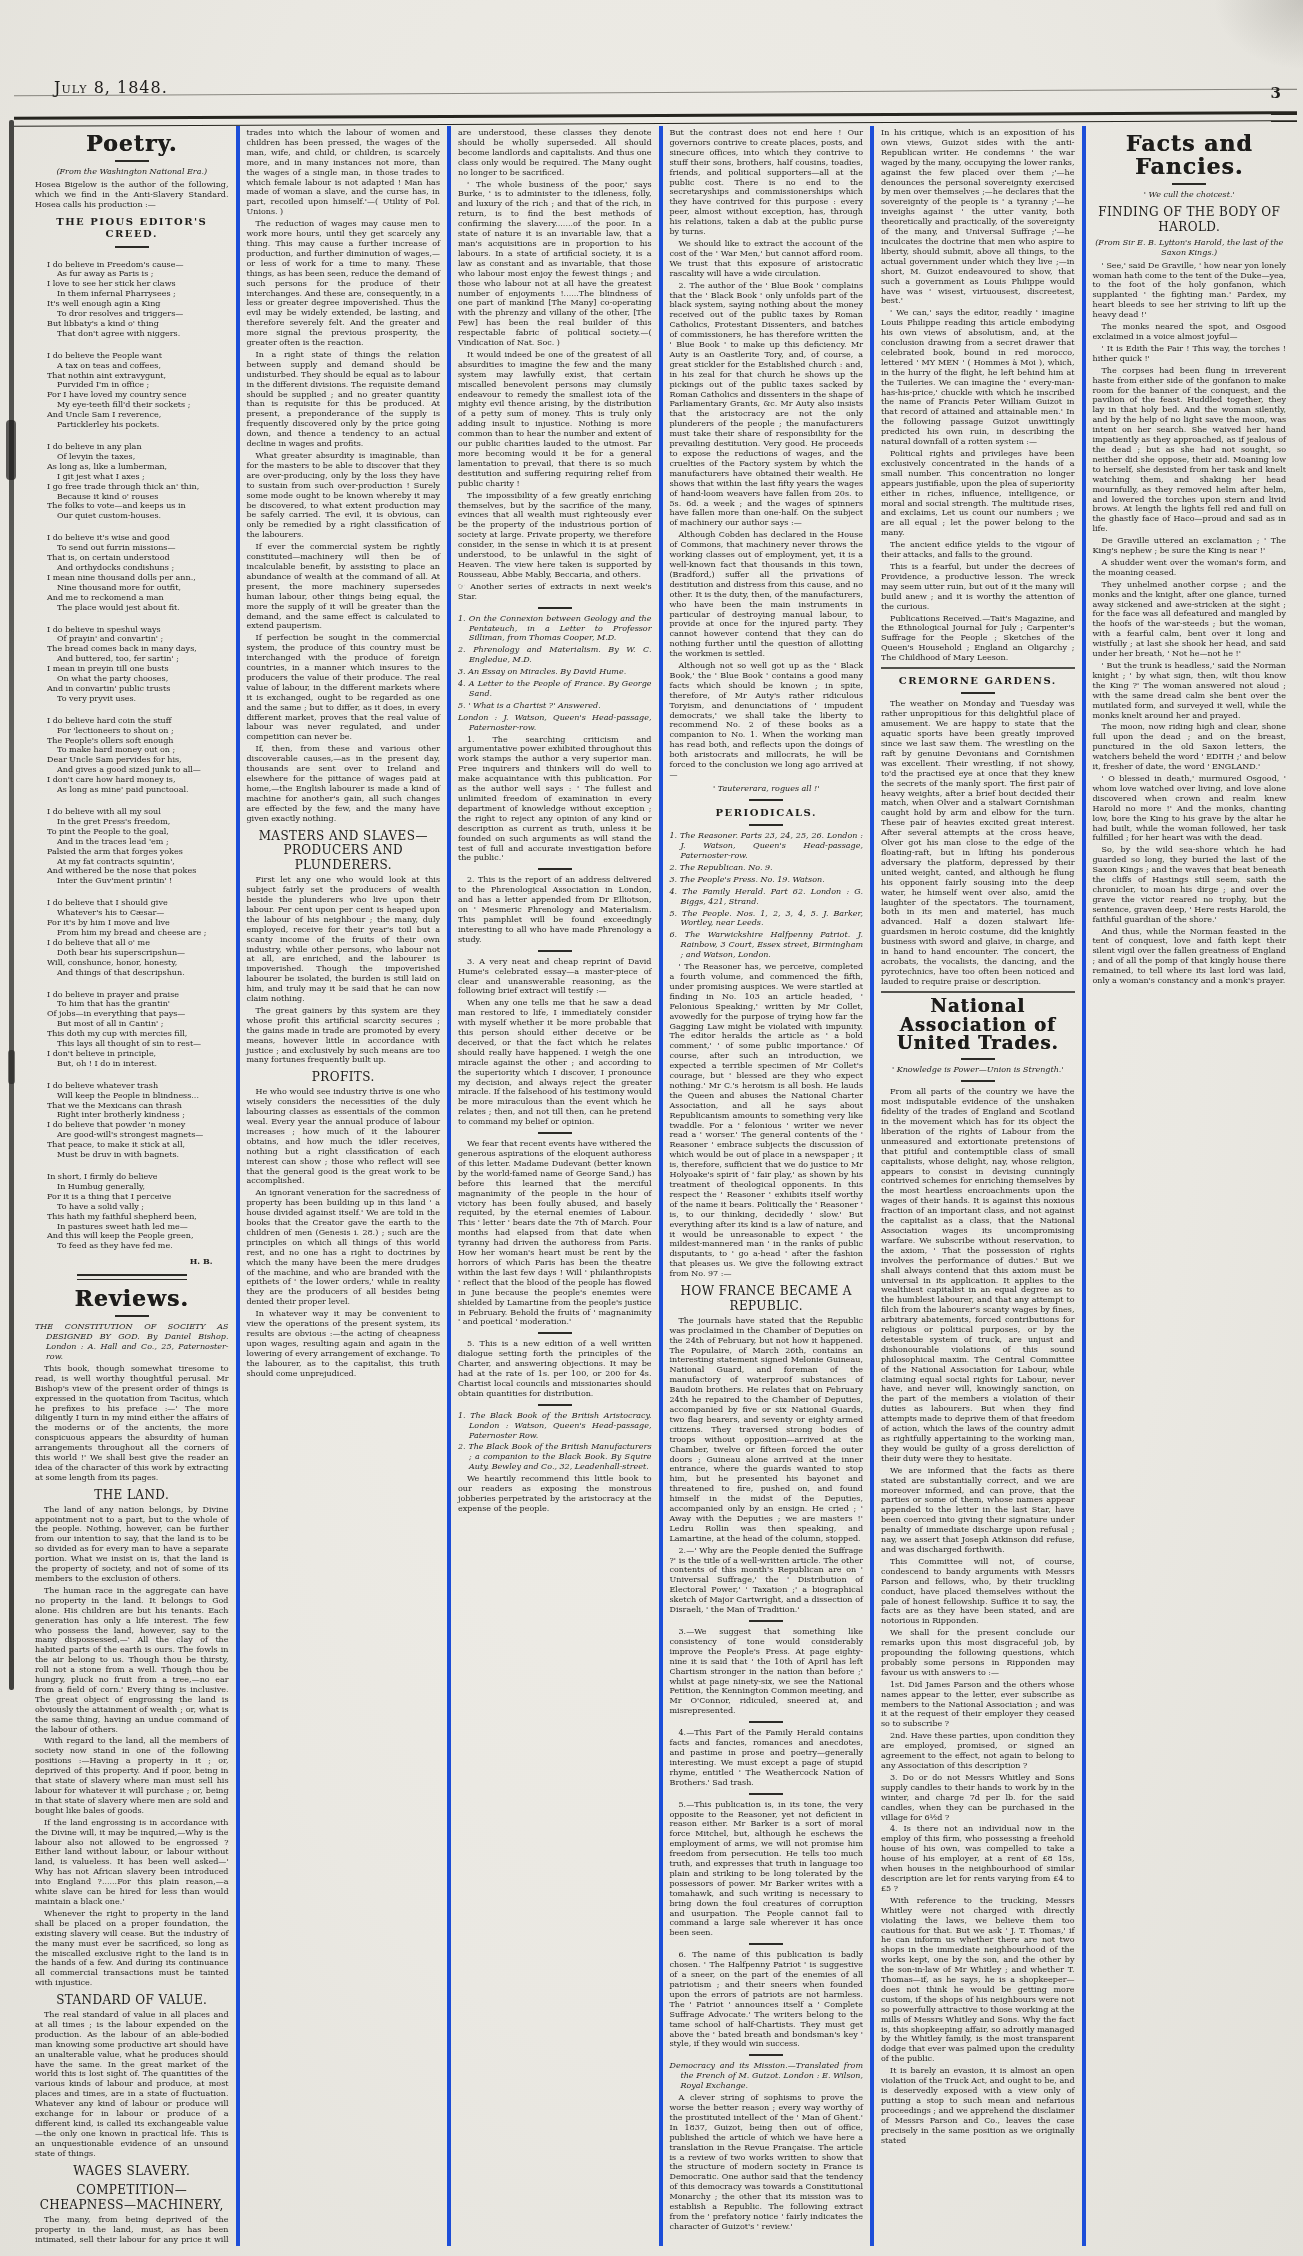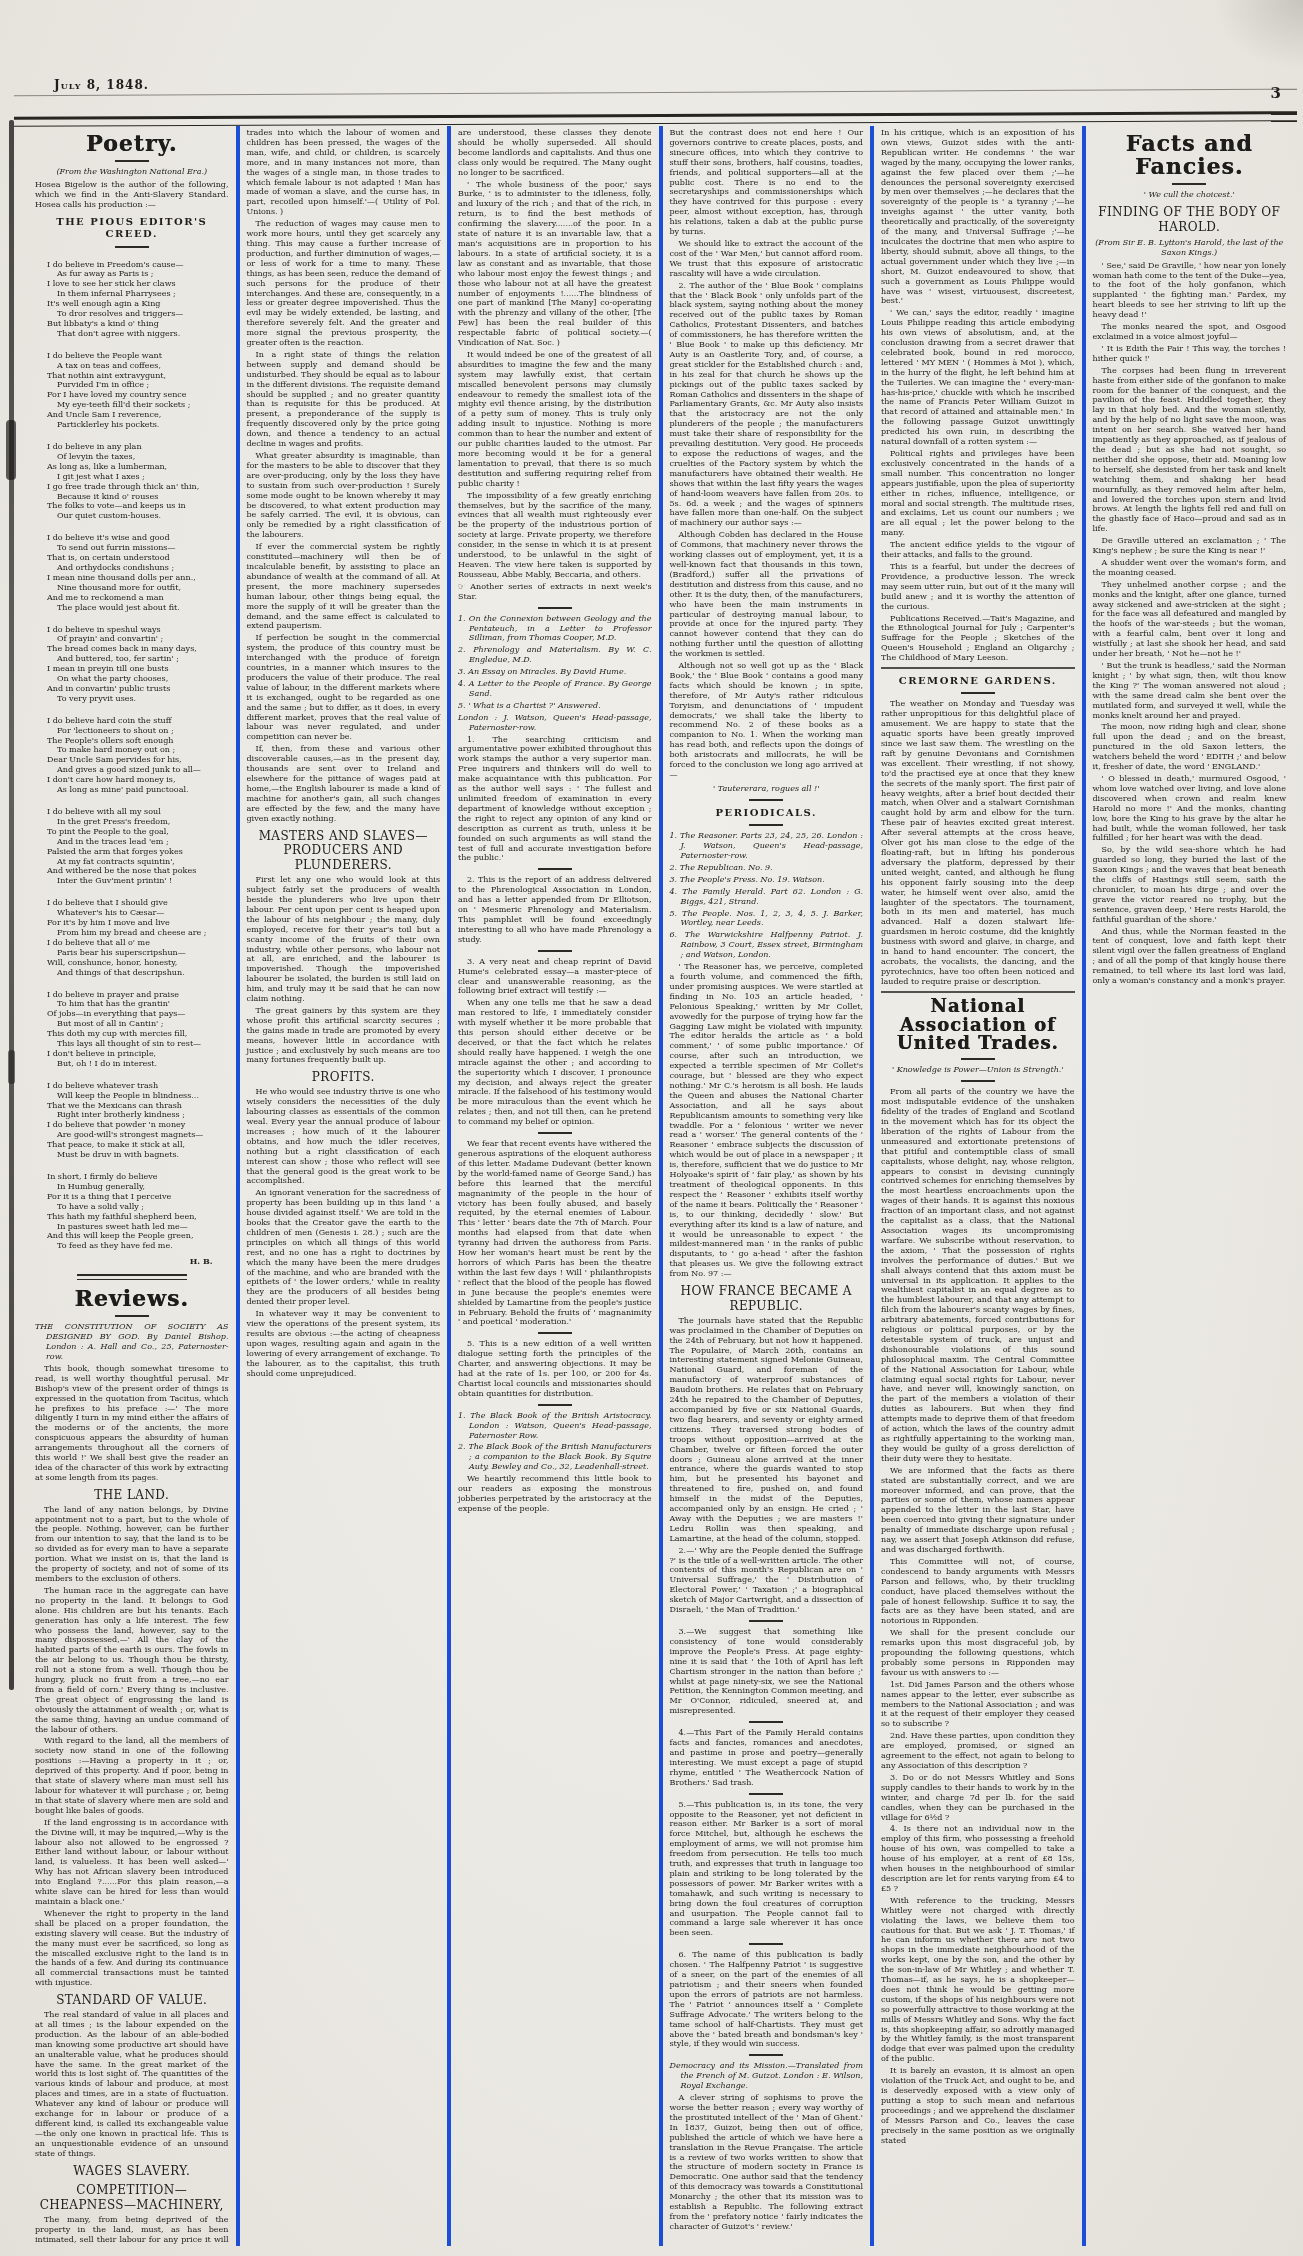--- a/index.html
+++ b/index.html
@@ -13,21 +13,21 @@
     background:radial-gradient(ellipse at 50% 40%, #f0eee8 0%, #eae8e2 60%, #e2e0d9 100%);}
   
   .edge-bar{position:absolute;left:9px;top:120px;width:5px;height:1570px;
     background:linear-gradient(#2a2a28,#4a4a46 40%,#23221f);border-radius:2px;opacity:.85;}
   .edge-blot1{position:absolute;left:6px;top:420px;width:10px;height:60px;background:#1c1b19;border-radius:4px;opacity:.7;}
   .edge-blot2{position:absolute;left:8px;top:1050px;width:7px;height:34px;background:#22211f;border-radius:3px;opacity:.6;}
   .corner-shade{position:absolute;right:0;top:0;width:90px;height:70px;
     background:radial-gradient(ellipse at 100% 0%,rgba(60,58,52,.18),transparent 70%);}
 
   .masthead{position:absolute;top:62px;left:30px;right:14px;height:52px;}
-  .mh-date{position:absolute;left:24px;top:16px;font-size:12px;letter-spacing:1px;font-variant:small-caps;font-weight:bold;}
+  .mh-date{position:absolute;left:24px;top:16px;font-size:16px;letter-spacing:1px;font-variant:small-caps;font-weight:normal;}
   .mh-title{position:absolute;left:0;right:0;top:8px;margin:0;text-align:center;
     font-size:27px;font-weight:bold;letter-spacing:6px;font-family:"DejaVu Serif",serif;}
   .mh-page{position:absolute;right:8px;top:22px;font-size:15px;font-weight:bold;}
   .headrule{position:absolute;top:114px;left:14px;right:6px;height:6px;
     border-top:3px solid #26251f;border-bottom:1px solid #26251f;transform:rotate(-0.25deg);}
   .headrule-thin{position:absolute;top:92px;left:14px;right:6px;height:1px;background:#3a3832;opacity:.55;transform:rotate(-0.3deg);}
 
   .columns{position:absolute;top:126px;left:28px;right:10px;bottom:10px;display:flex;}
   .col{flex:1 1 0;padding:2px 7px 0 7px;overflow:hidden;
     font-size:8px;line-height:1.24;text-align:justify;}
@@ -144,21 +144,21 @@
         <div class="vl in">At my fat contracts squintin',</div>
         <div class="vl">And withered be the nose that pokes</div>
         <div class="vl in">Inter the Guv'ment printin' !</div>
       </div>
       <div class="stanza">
         <div class="vl">I do believe that I should give</div>
         <div class="vl in">Whatever's his to Cæsar—</div>
         <div class="vl">For it's by him I move and live</div>
         <div class="vl in">From him my bread and cheese are ;</div>
         <div class="vl">I do believe that all o' me</div>
-        <div class="vl in">Paris bear his superscripshun—</div>
+        <div class="vl in">Doth bear his superscripshun—</div>
         <div class="vl">Will, conshunce, honor, honesty,</div>
         <div class="vl in">And things of that descripshun.</div>
       </div>
       <div class="stanza">
         <div class="vl">I do believe in prayer and praise</div>
         <div class="vl in">To him that has the grantin'</div>
         <div class="vl">Of jobs—in everything that pays—</div>
         <div class="vl in">But most of all in Cantin' ;</div>
         <div class="vl">This doth my cup with mercies fill,</div>
         <div class="vl in">This lays all thought of sin to rest—</div>

